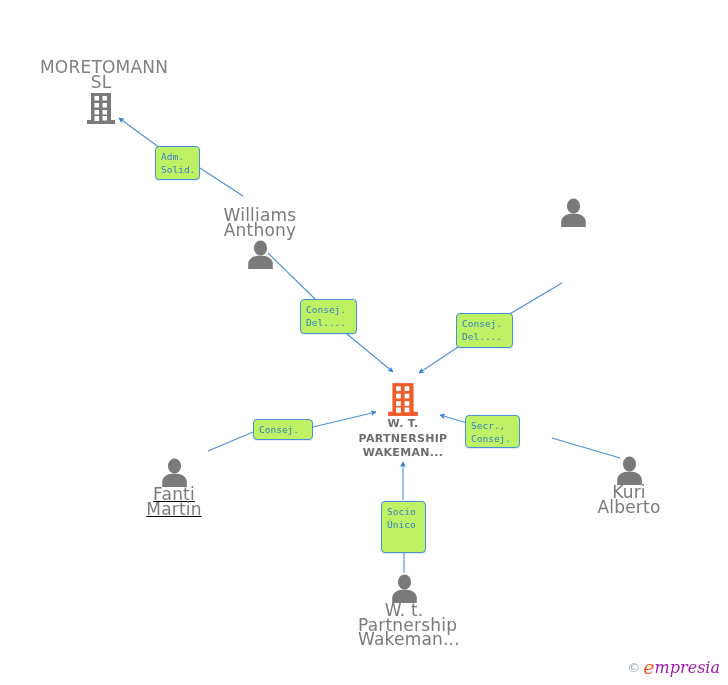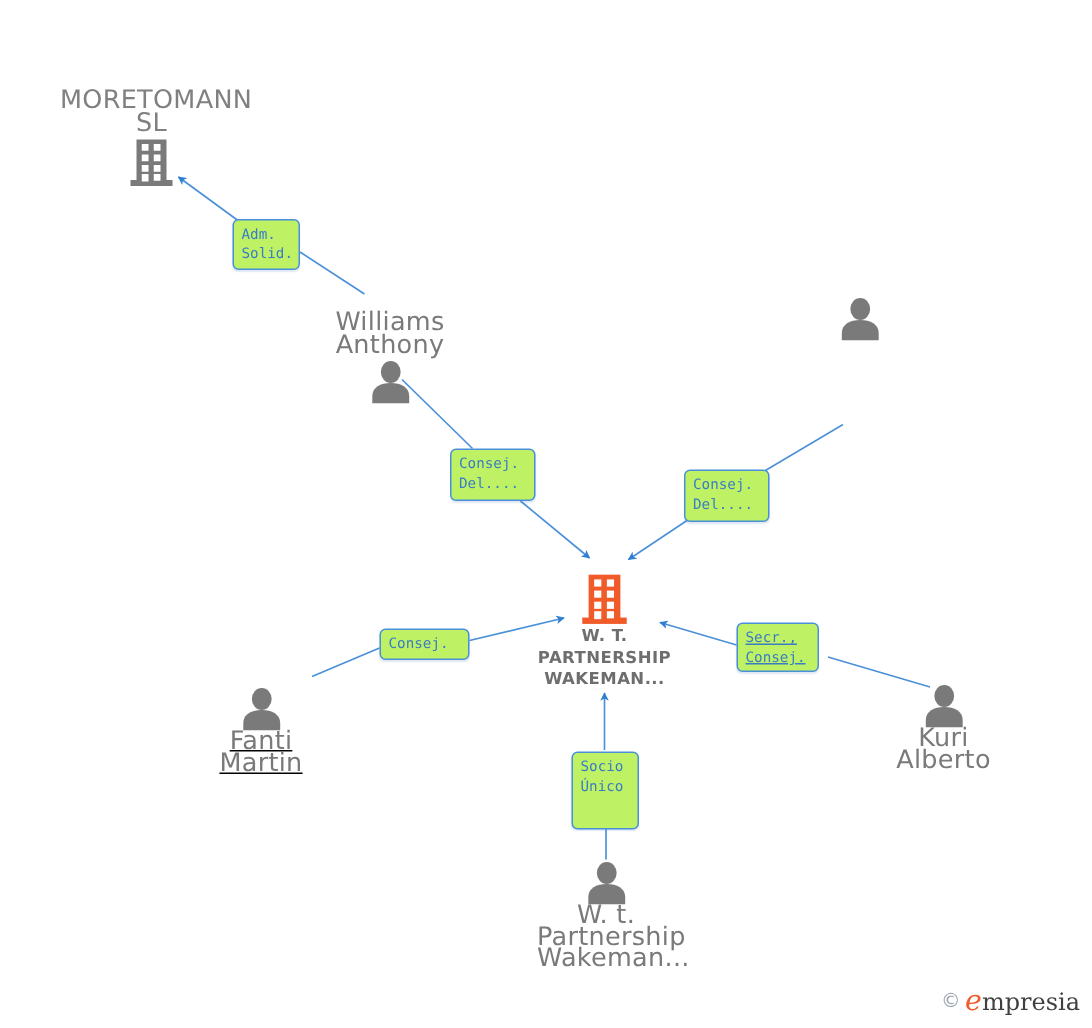--- a/index.html
+++ b/index.html
@@ -85,22 +85,23 @@
   }
   .wm-e {
     font-family: "DejaVu Serif", serif;
     font-style: italic;
     font-size: 19px;
     color: #f15a29;
     line-height: 1;
   }
   .wm-rest {
     font-family: "DejaVu Serif", serif;
+    font-style: italic;
     font-size: 16px;
-    color: #404040;
+    color: #a21caf;
     line-height: 1;
     margin-left: -3px;
   }
 </style>
 </head>
 <body>
 
 <div id="canvas">
 
   <svg id="edges" viewBox="0 0 728 685">
@@ -189,21 +190,21 @@
       <rect x="8.5" y="25" width="4.5" height="5" fill="#ffffff"></rect>
       <rect x="16.5" y="25" width="4.5" height="4.5" fill="#ffffff"></rect>
     </svg>
     <span class="node-label center">W. T.
 PARTNERSHIP
 WAKEMAN...</span>
   </div>
 
   <div class="edge-label" style="left:253px; top:419px; width:60px; height:21px; padding-top:3px;">Consej.</div>
 
-  <div class="edge-label" style="left:491px; top:415px; width:55px; height:33px;text-decoration:underline;">Secr.,
+  <div class="edge-label" style="left:465px; top:415px; width:55px; height:33px;">Secr.,
 Consej.</div>
 
   <div class="node" style="left:128px; top:457px; width:92px;text-decoration:underline;">
     <svg class="node-icon" width="29" height="30" viewBox="0 0 29 30">
       <ellipse cx="14.5" cy="9" rx="6.6" ry="7.4" fill="#7a7a7a"></ellipse>
       <path d="M 2.2 30 L 2.2 25 C 2.2 19.4 7.6 16.4 14.5 16.4 C 21.4 16.4 26.8 19.4 26.8 25 L 26.8 30 Z" fill="#7a7a7a"></path>
     </svg>
     <span class="node-label">Fanti Martin</span>
   </div>
 

